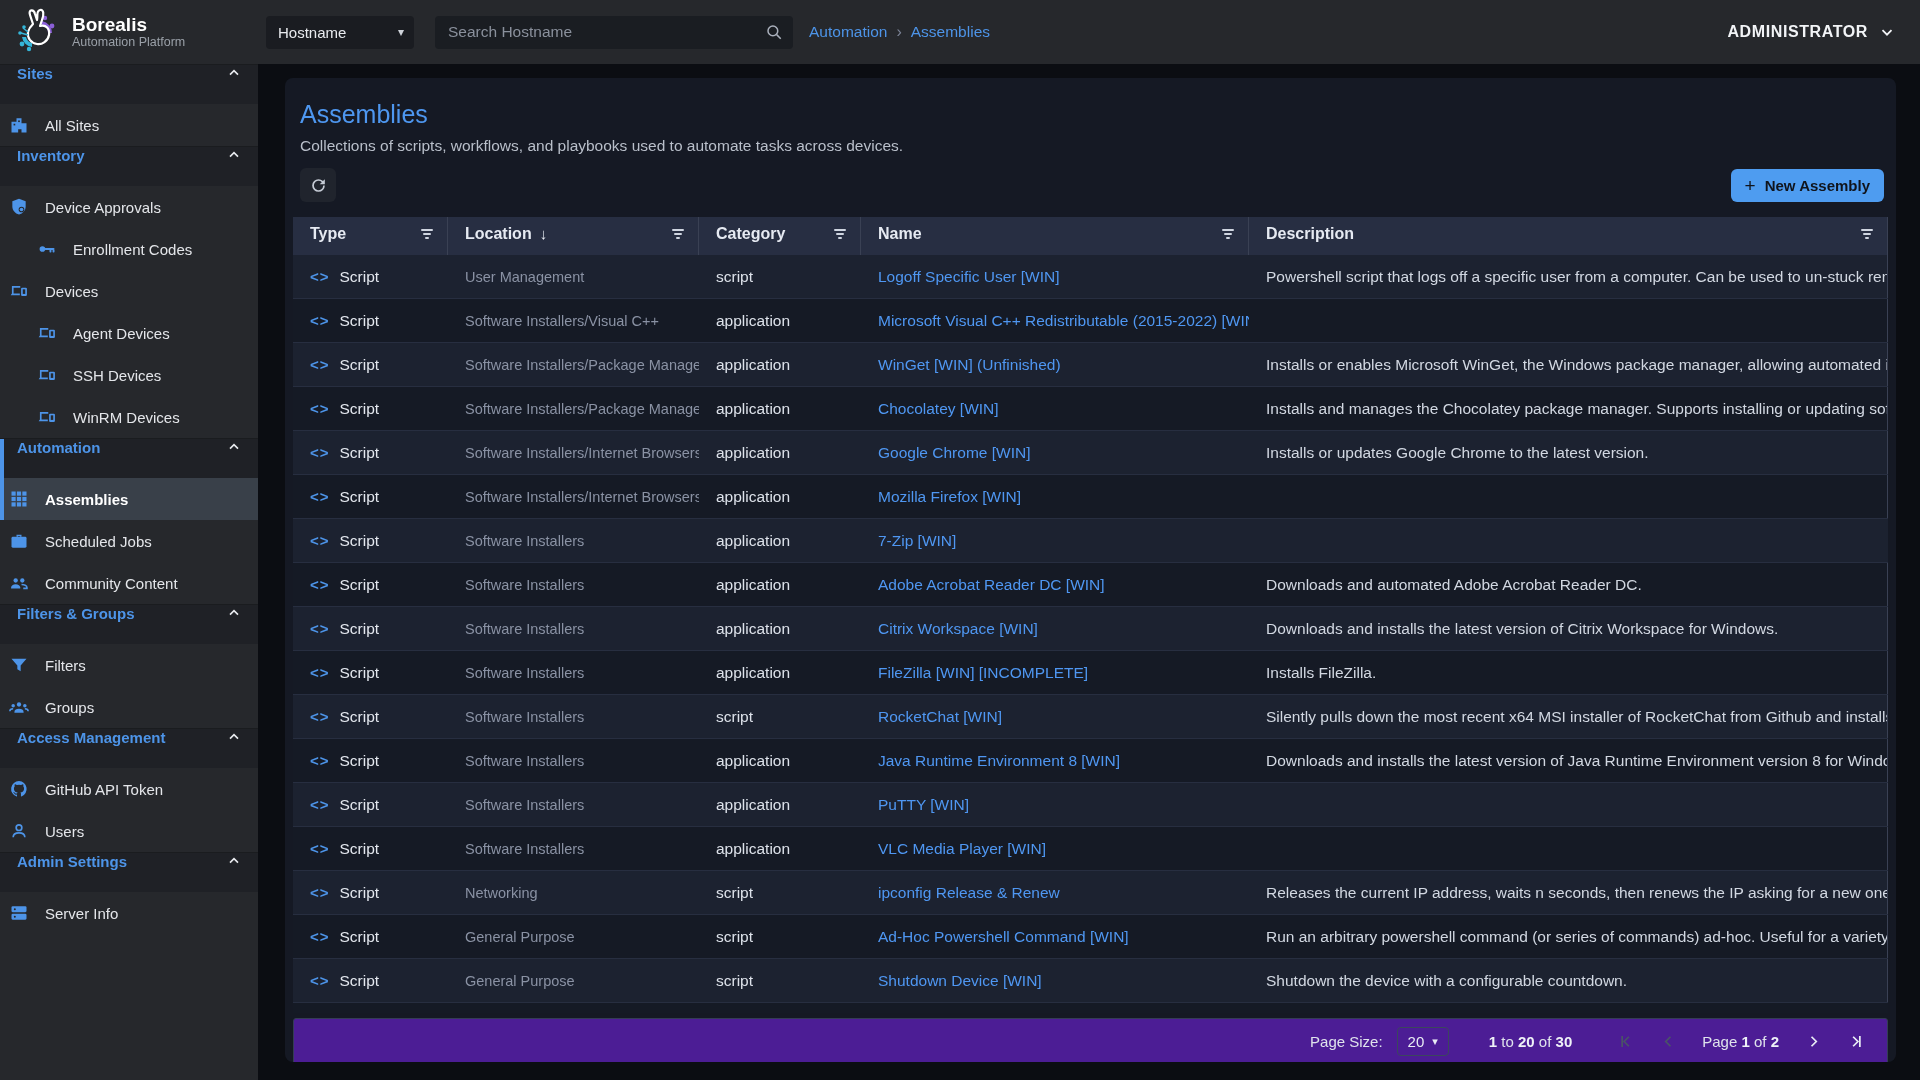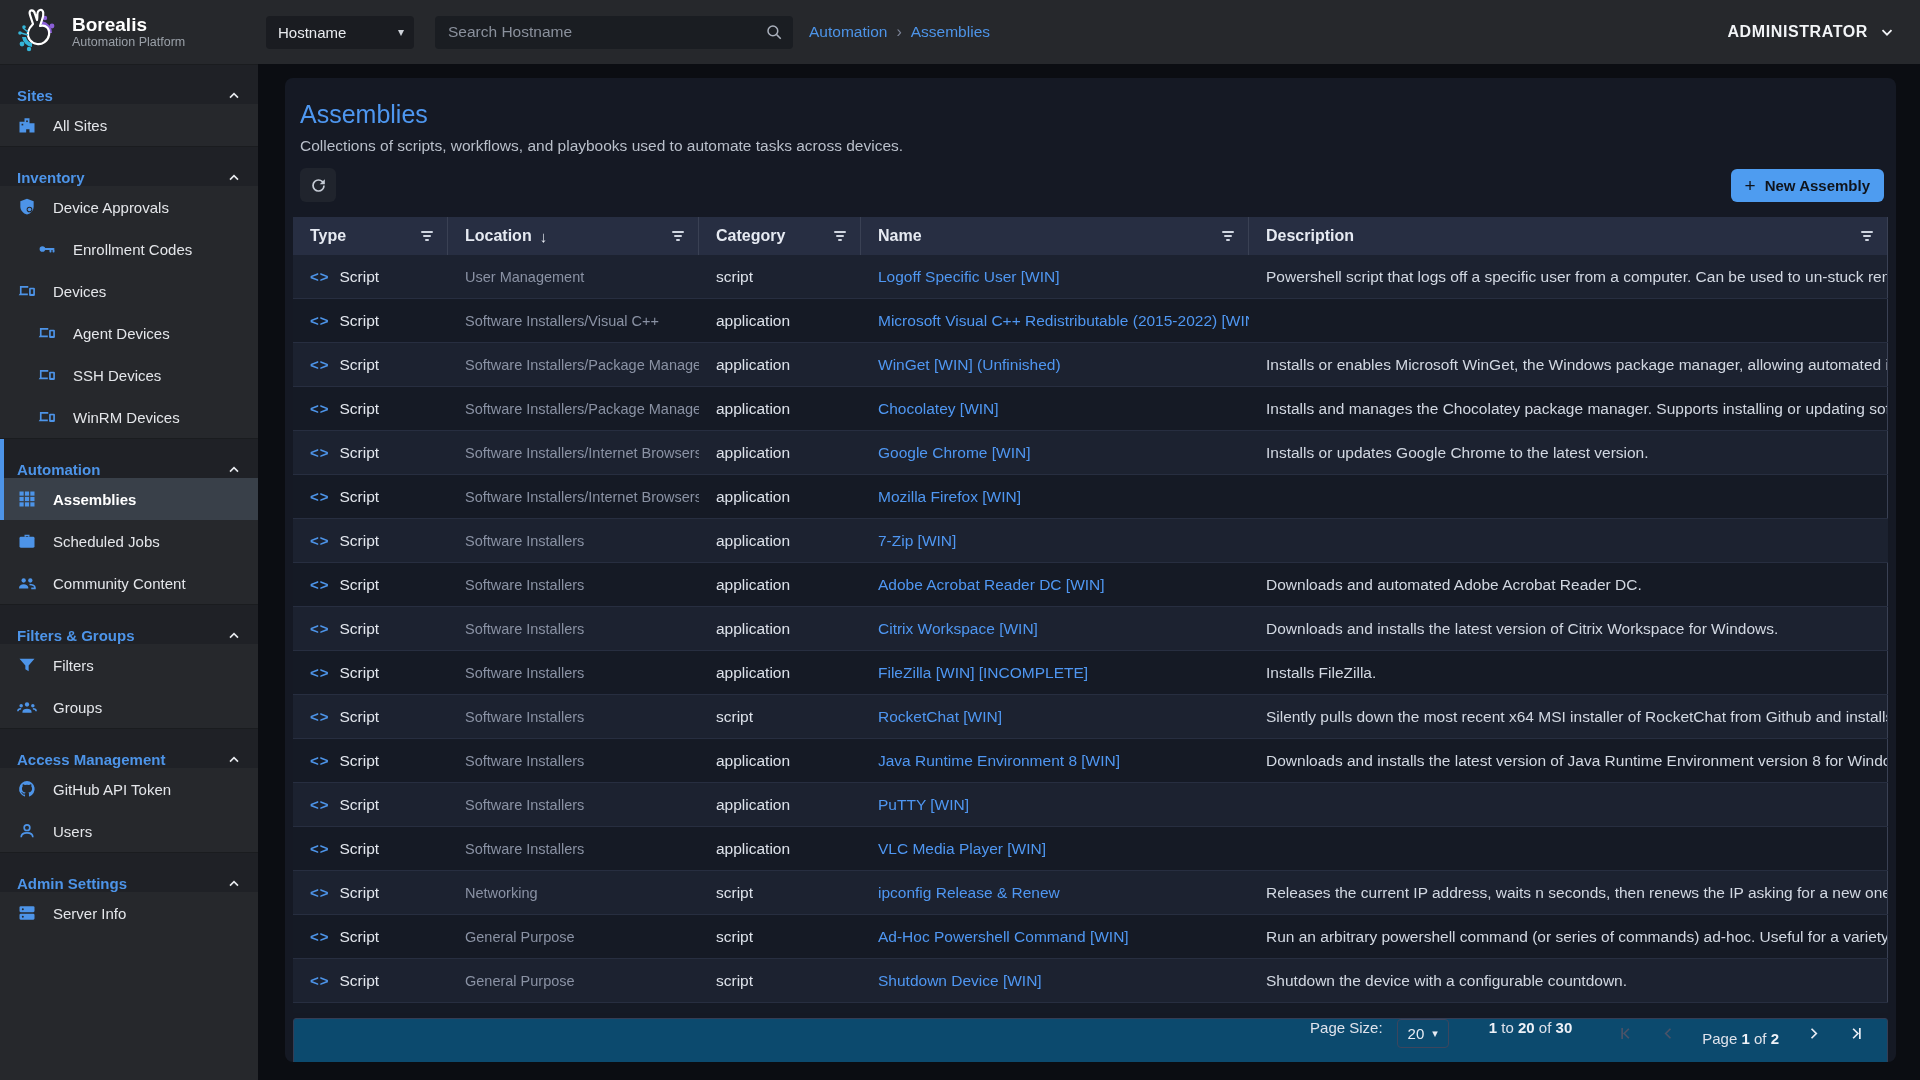--- a/index.html
+++ b/index.html
@@ -14,27 +14,27 @@
   }
 
   
   .sidebar{ position:fixed; left:0; top:0; width:258px; height:1080px;
             background:var(--sidebar-bg); z-index:5; }
   .logo-row{ height:64px; display:flex; align-items:center; padding-left:12px; gap:10px; }
   .logo-mark{ width:50px; height:50px; flex:0 0 auto; }
   .brand-name{ color:#fff; font-size:19px; font-weight:700; line-height:1.1; }
   .brand-sub{ color:#9aa0a8; font-size:12.5px; }
 
-  .nav-section-header{ height:40px; display:flex; align-items:flex-end; justify-content:space-between;
+  .nav-section-header{ height:40px; display:flex; align-items:flex-start; justify-content:space-between;
             padding:0 16px 0 17px; background:var(--sidebar-head-bg);
             border-top:1px solid #1a1c1f; cursor:pointer; }
   .nav-section-header .sec-label{ color:var(--accent); font-size:15px; font-weight:700; }
   .nav-section-header svg{ width:16px; height:16px; stroke:#e8eaee; }
   .nav-item{ height:42px; display:flex; align-items:center; gap:16px;
-             padding-left:17px; cursor:pointer; position:relative; }
+             padding-left:9px; cursor:pointer; position:relative; }
   .nav-item.indent{ padding-left:37px; }
   .nav-item .nav-ico{ width:20px; height:20px; color:var(--accent); display:flex; align-items:center; justify-content:center; flex:0 0 auto;}
   .nav-item .nav-ico svg{ width:20px; height:20px; }
   .nav-item .nav-label{ color:#e4e6ea; font-size:15px; }
   .nav-item.active{ background:#394049; }
   .nav-item.active .nav-label{ font-weight:700; color:#fff; }
   .accent-bar{ box-shadow:inset 4px 0 0 0 var(--accent); }
 
   
   .topbar{ position:fixed; left:258px; top:0; right:0; height:64px;
@@ -68,21 +68,21 @@
                 display:flex; align-items:center; justify-content:center; cursor:pointer; }
   .refresh-btn svg{ width:19px; height:19px; fill:#c6ccd6; }
   .new-btn{ margin-left:auto; height:33px; background:var(--btn); border:none; border-radius:6px;
             display:flex; align-items:center; gap:9px; padding:0 14px; cursor:pointer;
             color:#10141c; font-size:15px; font-weight:700; font-family:inherit; }
   .new-btn .plus{ font-size:19px; font-weight:400; line-height:1; }
 
   
   .tbl{ margin-top:12px; }
   .thead{ display:flex; height:38px; background:var(--thead-bg); align-items:center; }
-  .th{ display:flex; align-items:center; height:100%; padding:0 10px 0 17px;
+  .th{ display:flex; height:100%; padding:8px 10px 0 17px;
        border-right:1px solid #3a4154; }
   .th .th-label{ color:#e6eaf2; font-size:16px; font-weight:700; }
   .th .sort{ color:#e6eaf2; font-size:15px; margin-left:8px; }
   .th .flt{ margin-left:auto; display:flex; flex-direction:column; gap:2px; align-items:center; cursor:pointer; padding:4px;}
   .th .flt i{ display:block; height:2px; background:#cfd5e0; border-radius:1px; }
   .th .flt i:nth-child(1){ width:12px; } .th .flt i:nth-child(2){ width:8px; } .th .flt i:nth-child(3){ width:4px; }
 
   .col-type{ width:155px; } .col-location{ width:251px; } .col-category{ width:162px; }
   .col-name{ width:388px; } .col-desc{ flex:1; border-right:1px solid #3a4154; }
 
@@ -92,22 +92,22 @@
   .tr:nth-child(even){ background:var(--row-even); }
   .td{ height:100%; display:flex; align-items:center; padding:0 10px 0 17px; overflow:hidden; white-space:nowrap; }
   .td-type{ gap:10px; color:#e4e8ef; font-size:15.5px; }
   .code-ico{ color:var(--accent); font-weight:700; font-size:15px; letter-spacing:1px; }
   .td-location{ color:#8a92a4; font-size:14.5px; }
   .td-category{ color:#dde2ea; font-size:15.5px; }
   .td-name a{ color:var(--link); font-size:15.5px; text-decoration:none; cursor:pointer; }
   .td-desc{ color:#d2d8e2; font-size:15.5px; }
 
   
-  .pagebar{ margin-top:5px; height:47px; background:#0c4a6e; border:1px solid #343d55; border-radius:3px;
-            display:flex; align-items:flex-start; justify-content:flex-end; gap:14px; padding-right:18px;
+  .pagebar{ margin-top:5px; height:47px; background:#4c1d95; border:1px solid #343d55; border-radius:3px;
+            display:flex; align-items:center; justify-content:flex-end; gap:14px; padding-right:18px;
             color:#dfe3ec; font-size:15px; }
   .ps-label{ color:#dfe3ec; }
   .ps-select{ border:1px solid #3c465e; border-radius:4px; padding:5px 10px; display:flex;
               align-items:center; gap:8px; cursor:pointer; color:#e8ecf4; }
   .ps-select .caret{ font-size:11px; }
   .range{ margin-left:26px; margin-right:26px; }
   .range b, .pageinfo b{ font-weight:700; color:#eef1f7; }
   .pg-btn{ width:28px; height:28px; display:flex; align-items:center; justify-content:center; cursor:pointer; }
   .pg-btn svg{ width:19px; height:19px; }
   .pg-btn.disabled svg{ stroke:#4a5368; }

